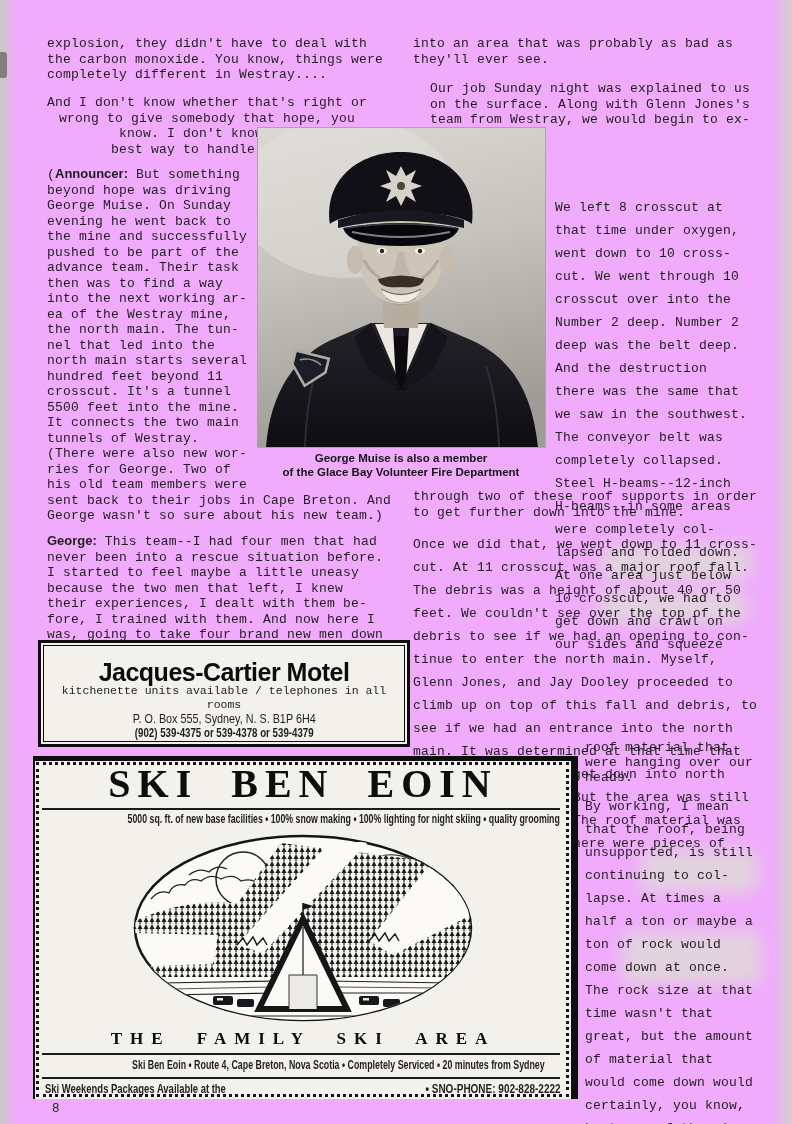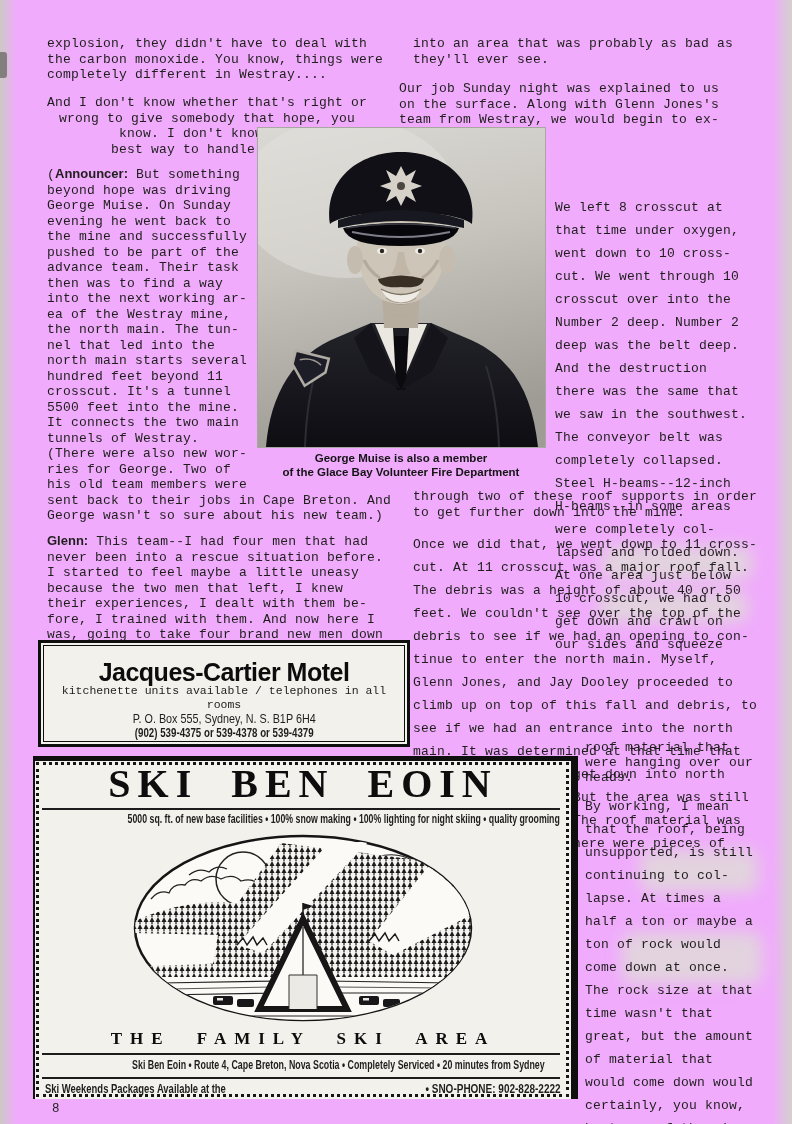--- a/index.html
+++ b/index.html
@@ -97,31 +97,31 @@
 hundred feet beyond 11
 crosscut. It's a tunnel
 5500 feet into the mine.
 It connects the two main
 tunnels of Westray.</span></div>
   <div class="t" style="left:47px;top:446px;">(There were also new wor-
 ries for George. Two of
 his old team members were
 sent back to their jobs in Cape Breton. And
 George wasn't so sure about his new team.)</div>
-  <div class="t" style="left:47px;top:533px;"><span class="lead">Glenn:</span><span> This team--I had four men that had
+  <div class="t" style="left:47px;top:533px;"><span class="lead">George:</span><span> This team--I had four men that had
 never been into a rescue situation before.
 I started to feel maybe a little uneasy
 because the two men that left, I knew
 their experiences, I dealt with them be-
 fore, I trained with them. And now here I
 was, going to take four brand new men down</span></div>
 
   <div class="t" style="left:413px;top:36px;">into an area that was probably as bad as
 they'll ever see.</div>
-  <div class="t" style="left:399px;top:81px;">Our job Sunday night was explained to us
+  <div class="t" style="left:430px;top:81px;">Our job Sunday night was explained to us
 on the surface. Along with Glenn Jones's
 team from Westray, we would begin to ex-</div>
   <div class="t rn" style="left:555px;top:196px;">We left 8 crosscut at
 that time under oxygen,
 went down to 10 cross-
 cut. We went through 10
 crosscut over into the
 Number 2 deep. Number 2
 deep was the belt deep.
 And the destruction

